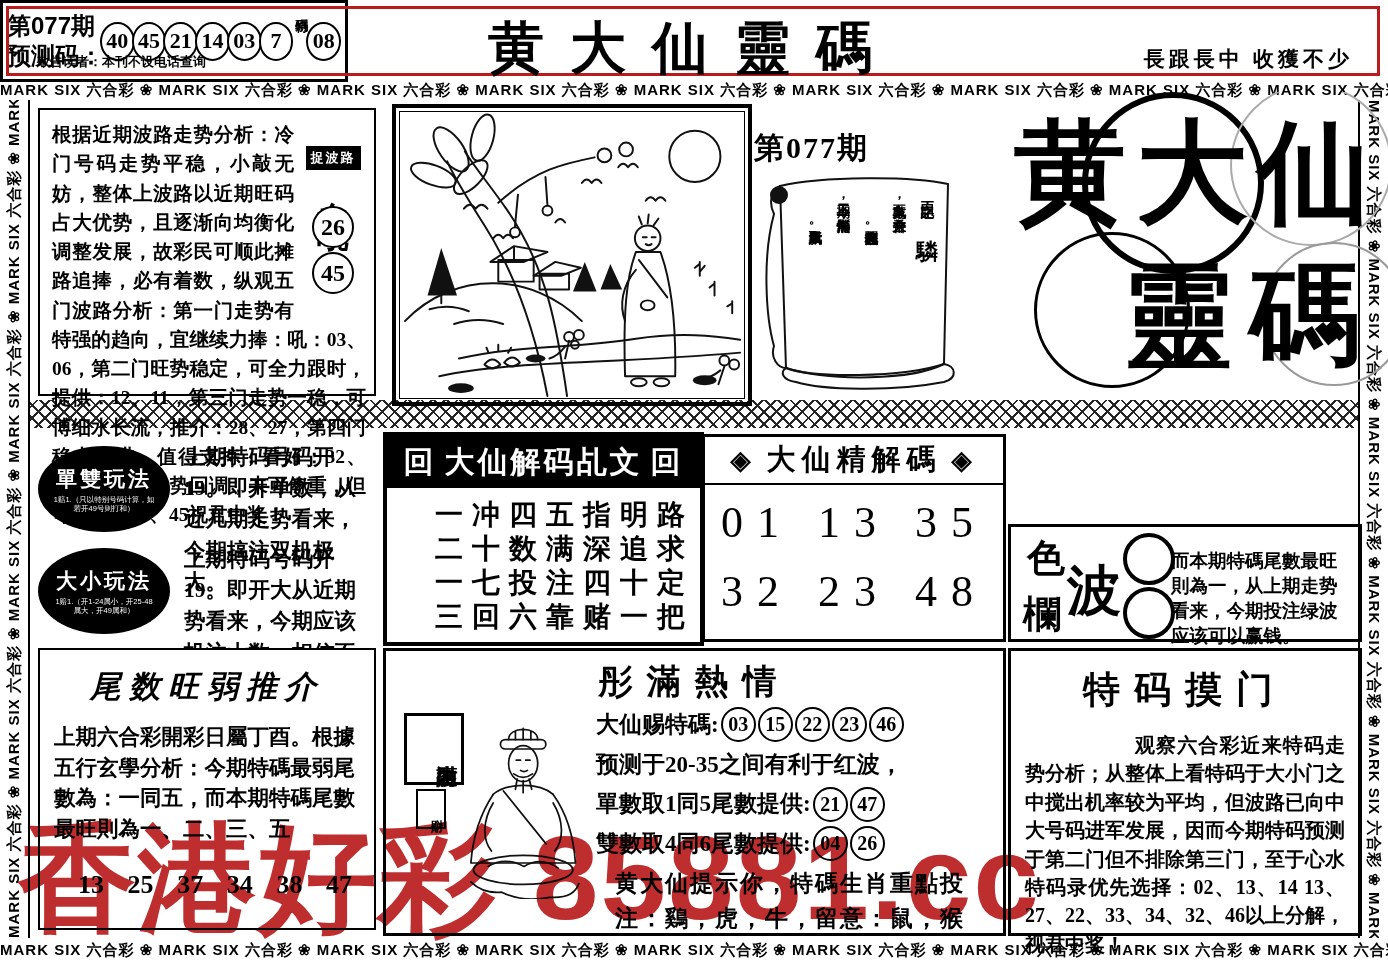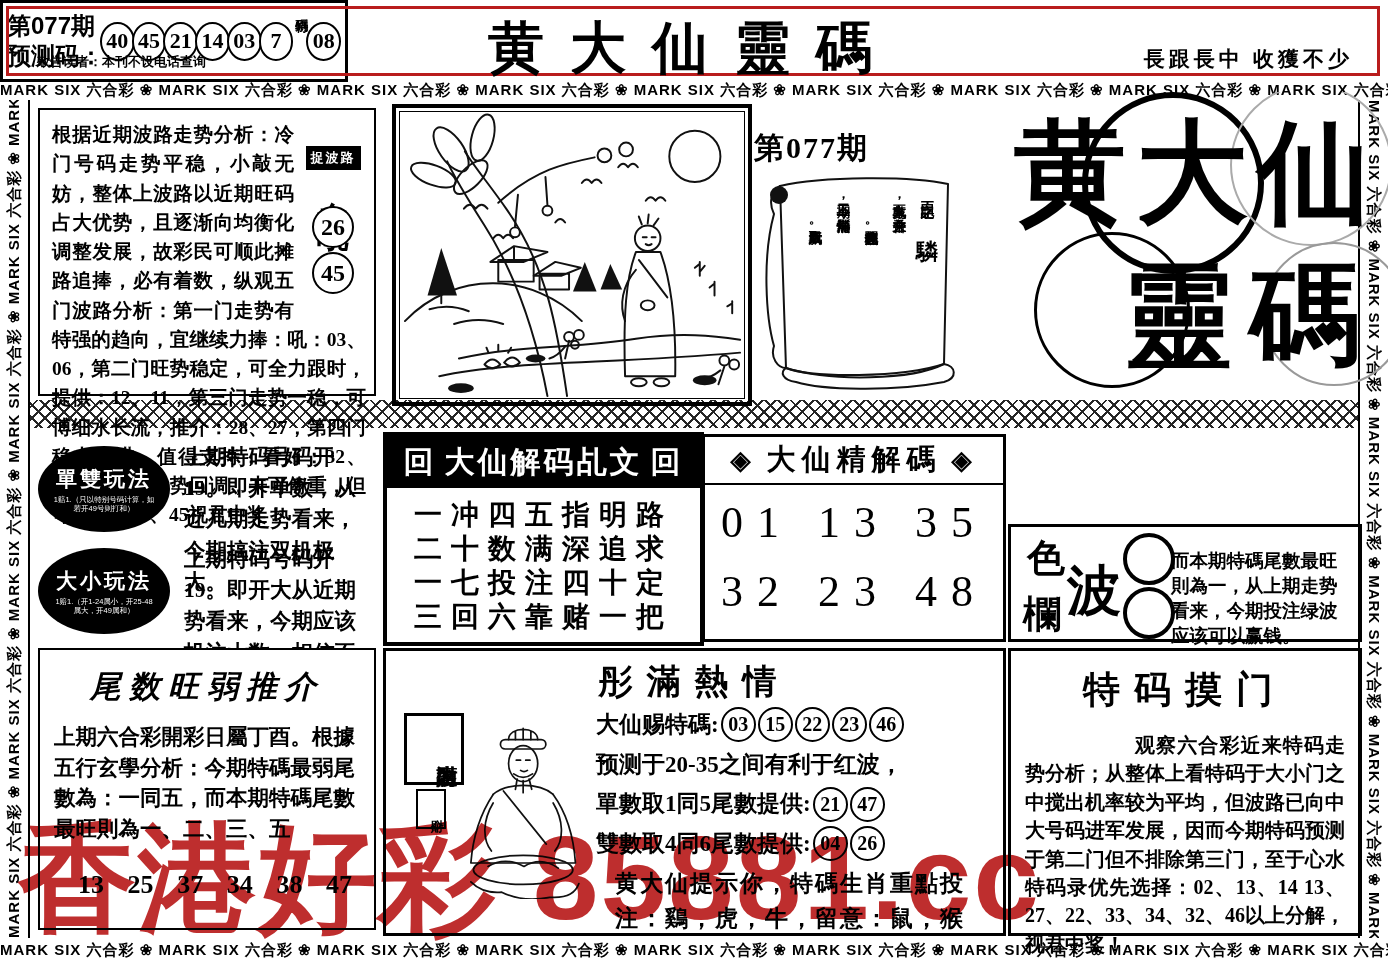--- a/index.html
+++ b/index.html
@@ -71,21 +71,21 @@
   .oval{position:absolute;left:0;top:4px;width:132px;height:86px;background:#000;border-radius:50%;
         color:#fff;text-align:center;display:flex;flex-direction:column;justify-content:center;}
   .oval .t{font:bold 21px "Liberation Serif",serif;letter-spacing:3px;}
   .oval .s{font:7.5px/1.25 "Liberation Sans",sans-serif;padding:2px 14px 0;}
   .play .txt{position:absolute;left:146px;top:0;width:192px;font-size:21.5px;line-height:1.45;font-weight:600;}
 
   .oracle-box{left:383px;top:432px;width:313px;height:206px;border:4px solid #000;}
   .oracle-head{background:#000;color:#fff;height:52px;display:flex;align-items:center;justify-content:center;
                font:bold 30px "Liberation Serif",serif;letter-spacing:3px;}
   .oracle-head .sq{font-size:30px;margin:0 8px;font-weight:bold;}
-  .oracle-lines{padding:10px 6px;text-align:center;font:bold 28px "Liberation Serif",serif;
+  .oracle-lines{padding:10px 6px;text-align:right;font:bold 28px "Liberation Serif",serif;
                 letter-spacing:9px;line-height:34px;}
 
   .refined-box{left:702px;top:434px;width:298px;height:202px;border:3px solid #000;}
   .refined-head{height:46px;border-bottom:2px solid #000;display:flex;align-items:center;justify-content:center;
                 font:bold 29px "Liberation Serif",serif;letter-spacing:6px;}
   .refined-head .dia{font-size:26px;margin:0 10px;}
   .refined-rows{text-align:center;font:44px "Liberation Serif",serif;letter-spacing:14px;}
   .refined-rows .r1{margin-top:12px;} .refined-rows .r2{margin-top:18px;}
 
   .forecast-box{left:1008px;top:436px;width:348px;height:82px;border:3px solid #000;

